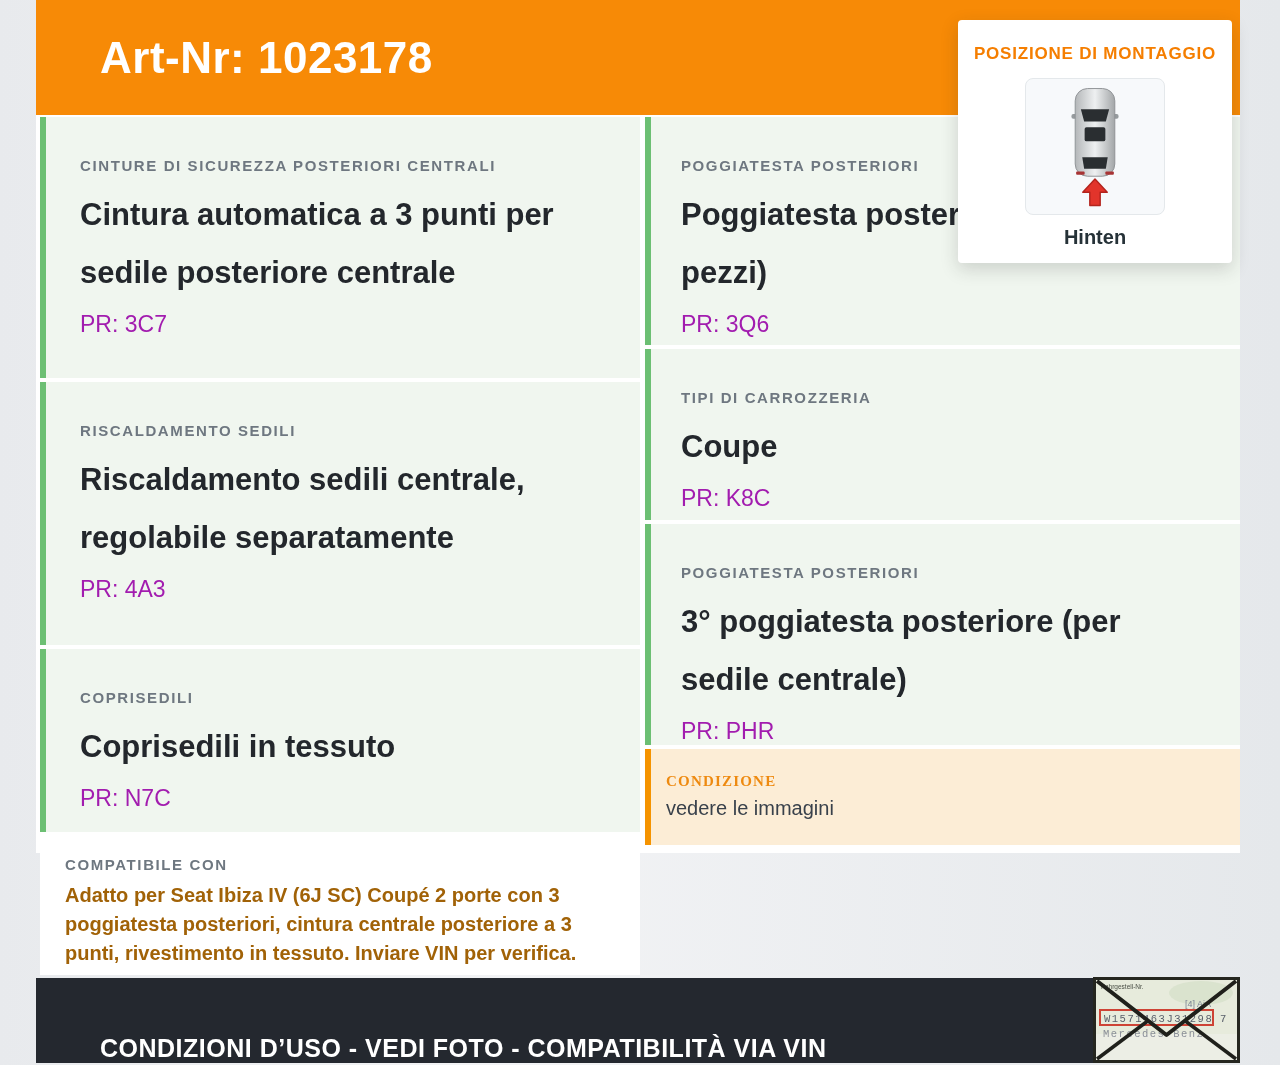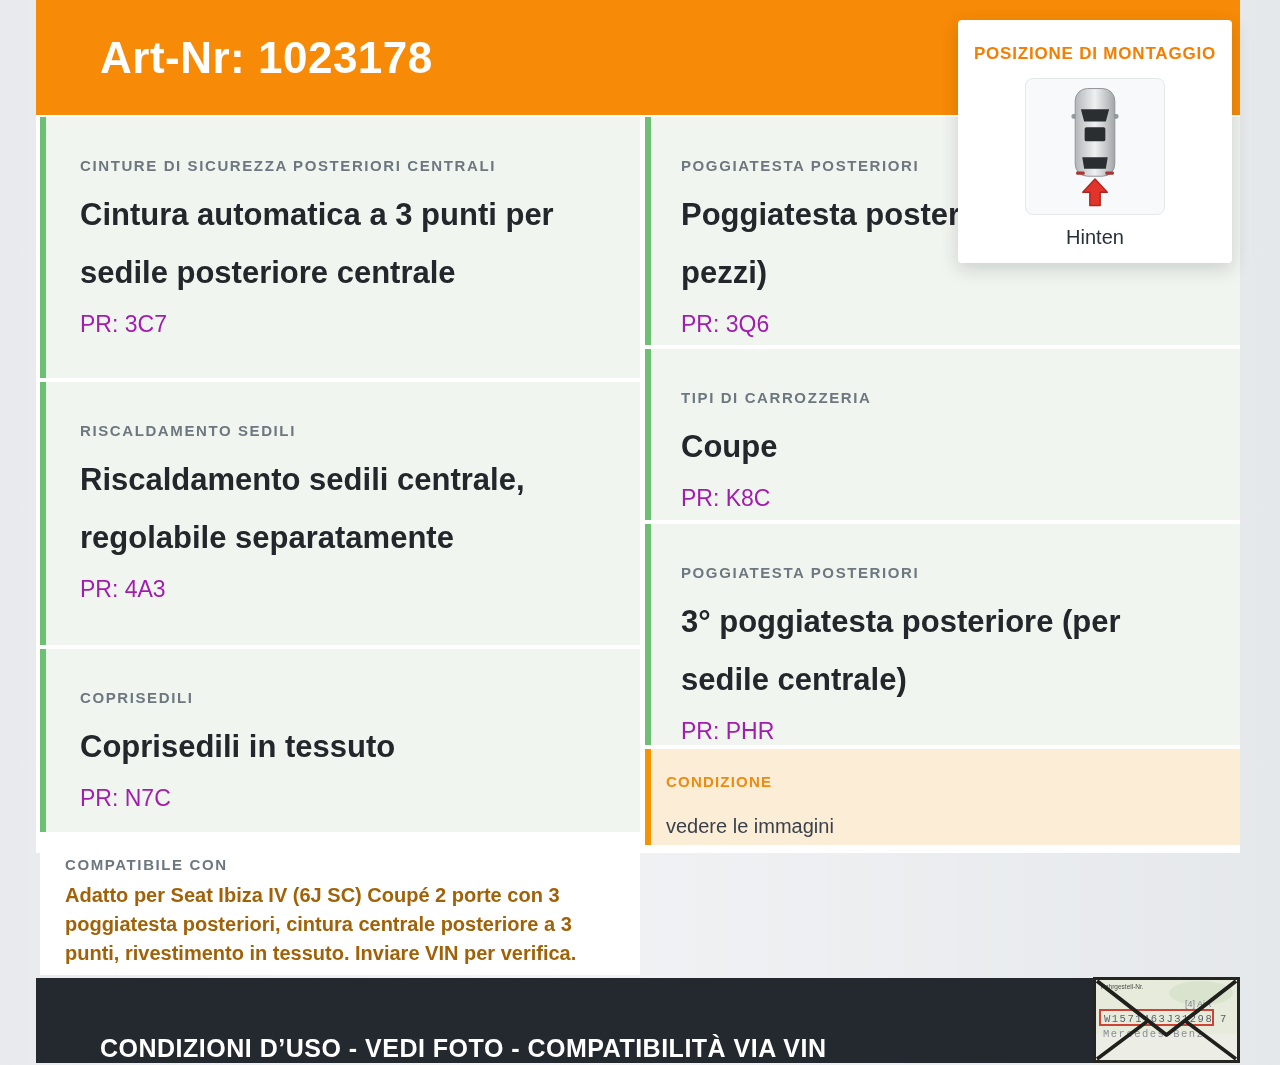--- a/index.html
+++ b/index.html
@@ -54,21 +54,21 @@
   }
   .card.compat .label { margin-bottom:8px; }
   .card.compat .text {
     font-size:20px; line-height:29px; font-weight:700; color:#a16207; max-width:540px;
   }
 
   .card.condition {
     background:#FCEDD6; border-left:6px solid #F59300; padding:24px 20px 0 15px;
   }
   .card.condition .label {
-    color:#EE8A10; font-size:15px; font-weight:700; letter-spacing:1.2px; margin-bottom:25px;
+    color:#EE8A10; font-size:15px; font-weight:700; letter-spacing:1.2px; margin-bottom:7px;font-family:Liberation Serif, serif;
   }
   .card.condition .text { font-size:20px; font-weight:500; color:#39414B; }
 
   
   .lc1 { height:261px; } .lc2 { height:263px; } .lc3 { height:183px; } .lc4 { height:139px; }
   .rc1 { height:228px; } .rc2 { height:171px; } .rc3 { height:221px; } .rc4 { height:96px; }
 
   
   .mount-card {
     position:absolute; top:20px; left:922px; width:274px; height:243px;
@@ -77,21 +77,21 @@
     z-index:4; text-align:center; padding-top:24px;
   }
   .mount-card .label {
     color:#F57E00; font-size:17px; font-weight:800; letter-spacing:.8px; white-space:nowrap;
   }
   .mount-box {
     width:140px; height:137px; margin:14px auto 0;
     background:#F7F9FB; border:1px solid #E4E8EB; border-radius:8px;
     display:flex; align-items:center; justify-content:center;
   }
-  .mount-caption { margin-top:11px; font-size:20px; font-weight:400; color:#263238; }
+  .mount-caption { margin-top:11px; font-size:20px; font-weight:700; color:#263238; }
 
   
   .footer {
     flex:0 0 85px;
     background:#24282F;
     display:flex; align-items:flex-end;
     padding-left:64px;
   }
   .footer .text { color:#ffffff; font-size:25px; font-weight:800; letter-spacing:.5px; }
 

